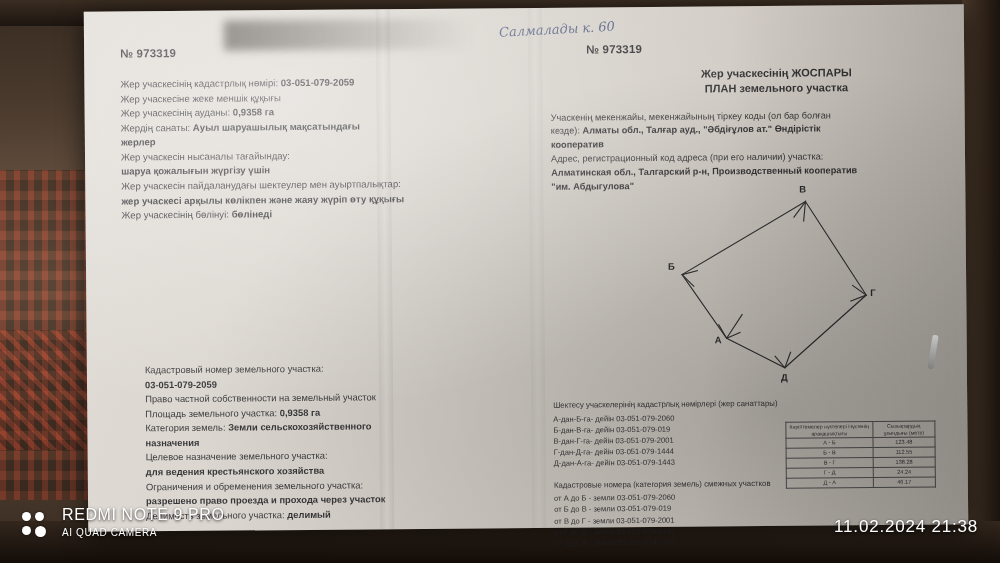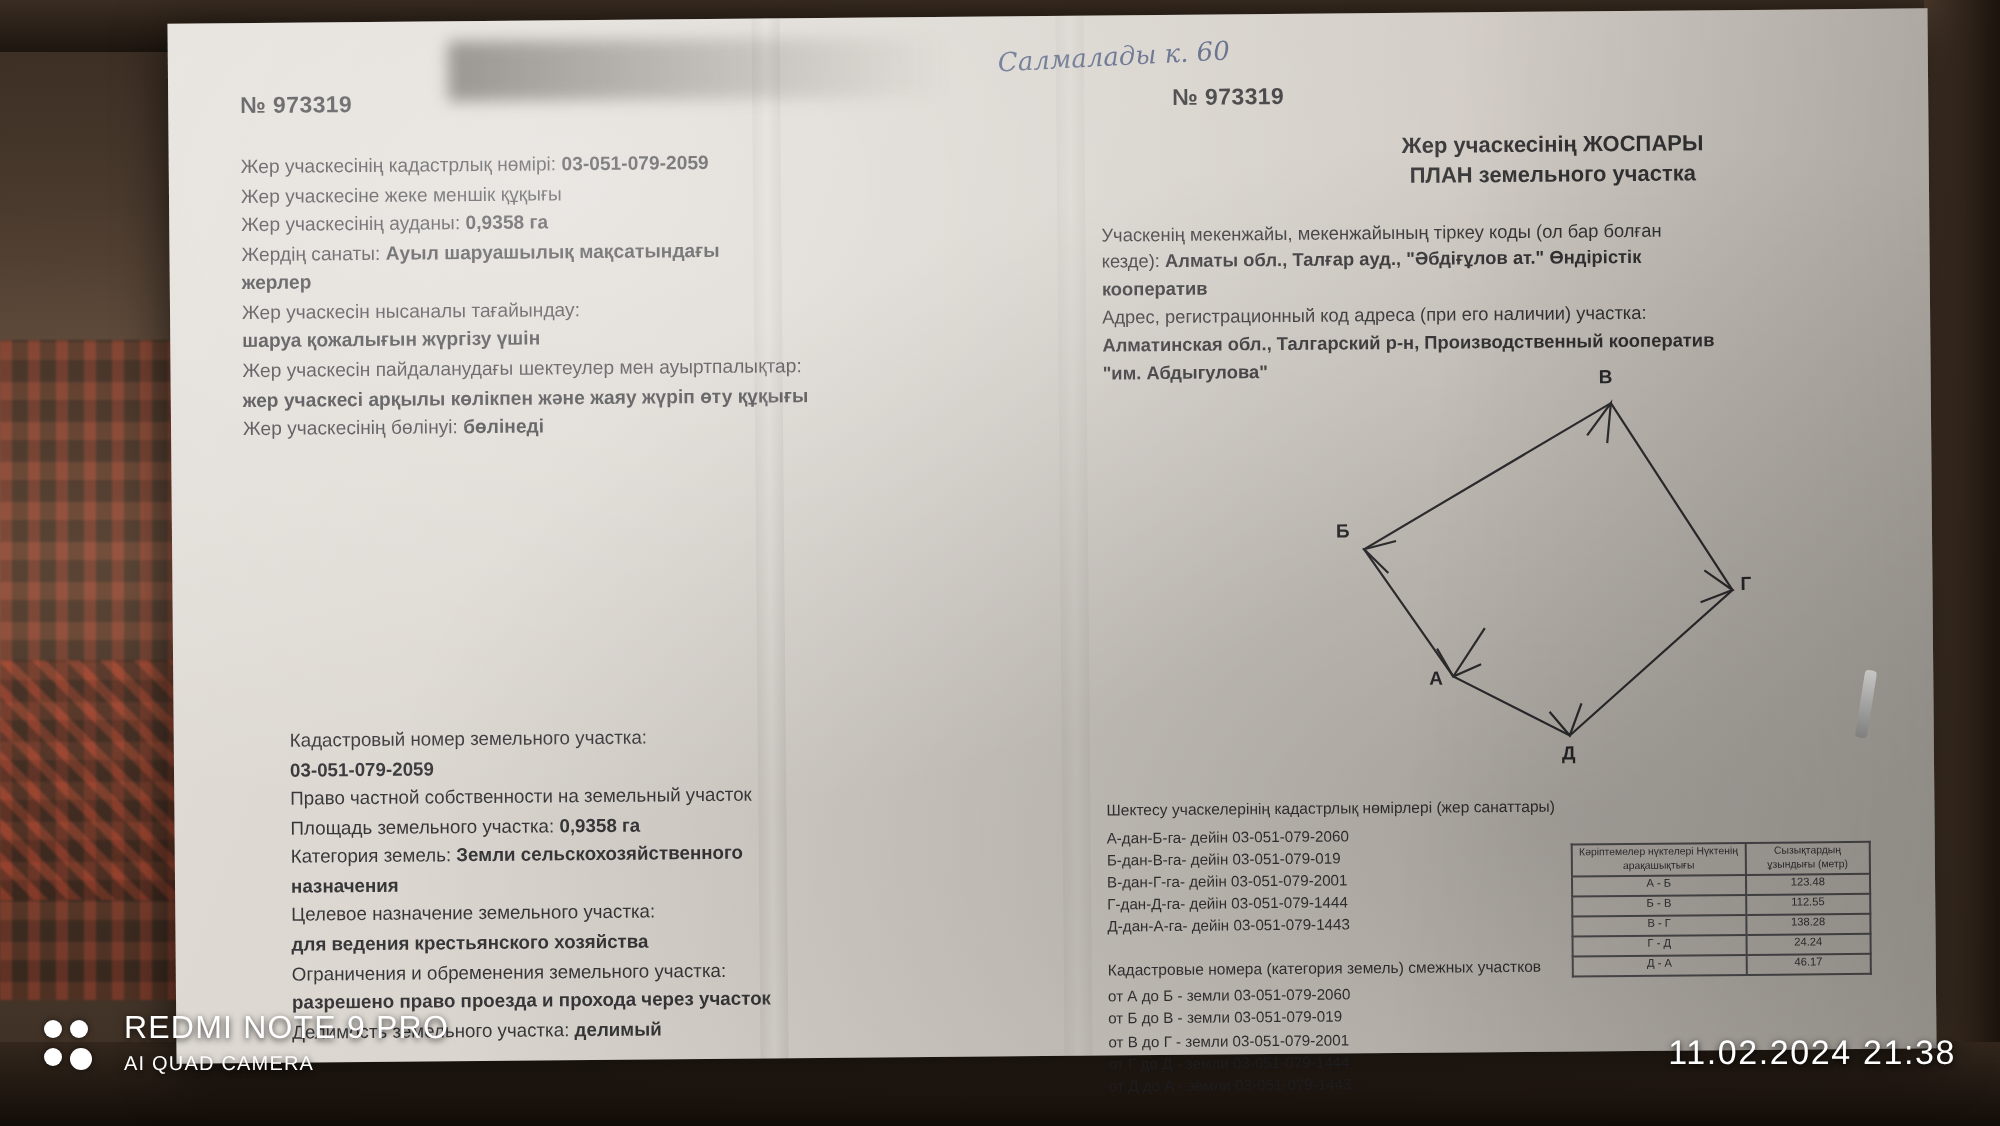--- a/index.html
+++ b/index.html
@@ -243,21 +243,21 @@
     z-index: 7;
     opacity: .85;
   }
 
   
   .wm-left {
     position: absolute;
     left: 22px;
     bottom: 24px;
     display: flex;
-    align-items: center;
+    align-items: flex-end;
     gap: 10px;
     z-index: 20;
   }
   .wm-logo {
     width: 30px; height: 30px;
     position: relative;
   }
   .wm-logo i {
     position: absolute;
     width: 9px; height: 9px;

